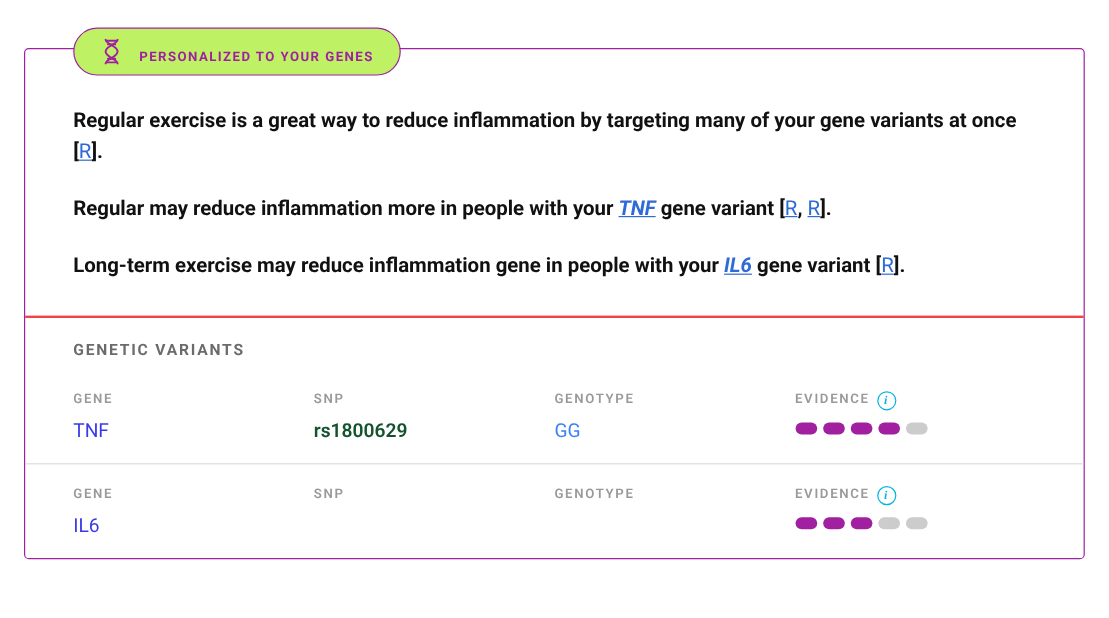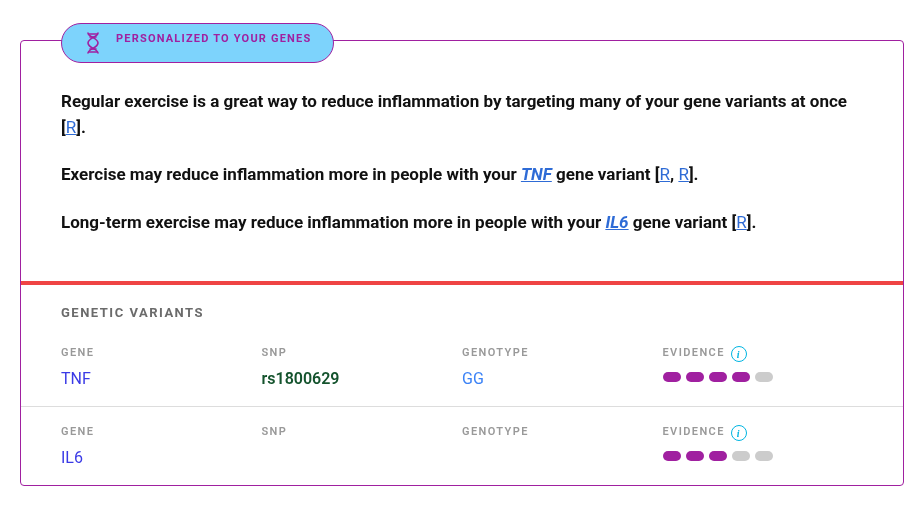--- a/index.html
+++ b/index.html
@@ -11,26 +11,26 @@
     .card {
       border: 1px solid #a020a0;
       border-radius: 4px;
       position: relative;
       margin-top: 20px;
     }
     .badge {
       position: absolute;
       top: -18px;
       left: 40px;
-      background: #7dd3fc;
+      background: #bef264;
       border: 1px solid #a020a0;
       border-radius: 999px;
       padding: 8px 22px;
       display: flex;
-      align-items: flex-start;
+      align-items: flex-end;
       gap: 14px;
     }
     .badge svg { display: block; }
     .badge-text {
       color: #a020a0;
       font-size: 11px;
       font-weight: 700;
       letter-spacing: 1.2px;
       text-transform: uppercase;
     }
@@ -52,22 +52,21 @@
       cursor: pointer;
     }
     .gene-link {
       color: #2e6bd6;
       font-style: italic;
       font-weight: 700;
       text-decoration: underline;
       cursor: pointer;
     }
     .variants-section {
-      border-top: 4px solid #ef4444;
-      margin-top: 18px;
+      border-top: 2px solid #ef4444;
     }
     .variants-title {
       padding: 20px 40px 8px 40px;
       color: #6b6b6b;
       font-size: 13px;
       font-weight: 700;
       letter-spacing: 1.5px;
     }
     .variant-row {
       display: flex;
@@ -146,24 +145,24 @@
       </svg>
     </span>
     <span class="badge-text">PERSONALIZED TO YOUR GENES</span>
   </div>
 
   <div class="body-section">
     <p class="paragraph">
       <span>Regular exercise is a great way to reduce inflammation by targeting many of your gene variants at once [</span><a class="ref">R</a><span>].</span>
     </p>
     <p class="paragraph">
-      <span>Exercise may reduce inflammation more in people with your </span><a class="gene-link">TNF</a><span> gene variant [</span><a class="ref">R</a><span>, </span><a class="ref">R</a><span>].</span>
+      <span>Regular may reduce inflammation more in people with your </span><a class="gene-link">TNF</a><span> gene variant [</span><a class="ref">R</a><span>, </span><a class="ref">R</a><span>].</span>
     </p>
     <p class="paragraph">
-      <span>Long-term exercise may reduce inflammation more in people with your </span><a class="gene-link">IL6</a><span> gene variant [</span><a class="ref">R</a><span>].</span>
+      <span>Long-term exercise may reduce inflammation gene in people with your </span><a class="gene-link">IL6</a><span> gene variant [</span><a class="ref">R</a><span>].</span>
     </p>
   </div>
 
   <div class="variants-section">
     <div class="variants-title">GENETIC VARIANTS</div>
     <div id="variants-container">
         <div class="variant-row">
           <div class="col">
             <div class="col-label">GENE</div>
             <div class="col-value gene">TNF</div>

